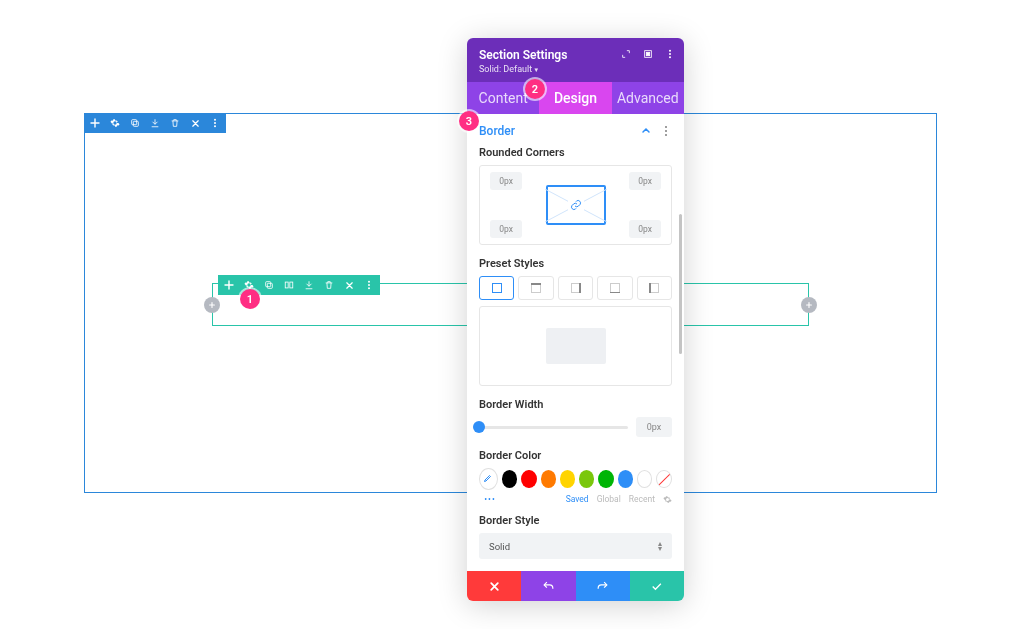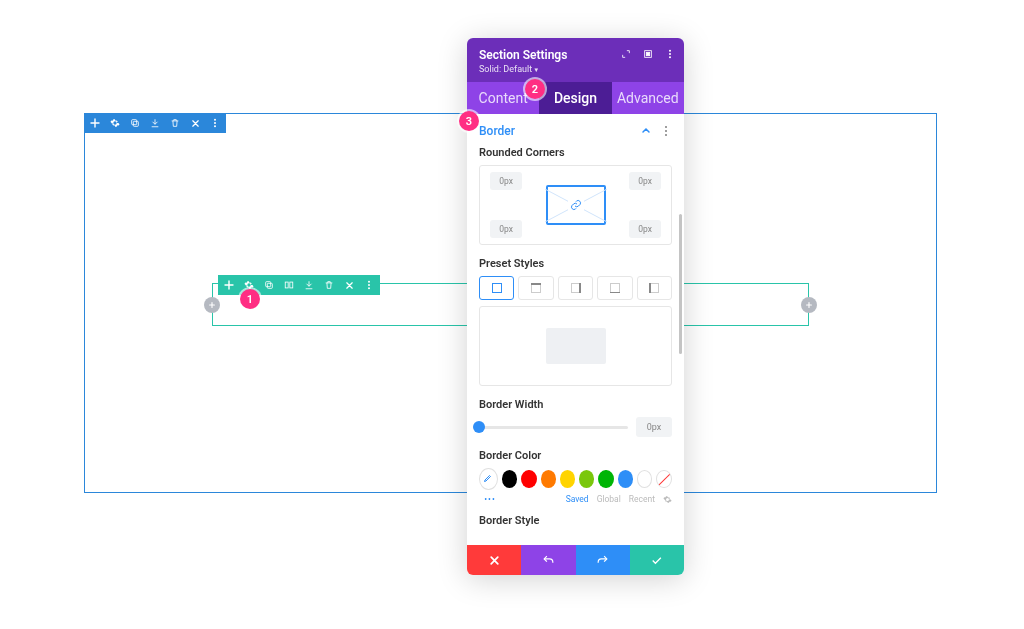--- a/index.html
+++ b/index.html
@@ -162,21 +162,21 @@
     }
     .panel-tab {
       flex: 1;
       text-align: center;
       padding: 8px 0;
       font-size: 14px;
       color: #e9dbfb;
       cursor: pointer;
     }
     .panel-tab.active {
-      background: #4c1d95;
+      background: #d946ef;
       color: #fff;
       font-weight: 500;
     }
 
     .panel-body {
       padding: 10px 12px 12px;
       position: relative;
     }
     .section-title-row {
       display: flex;
@@ -710,20 +710,24 @@
         <span>Recent</span>
         <span class="gear">
             <svg width="9" height="9" viewBox="0 0 24 24" fill="#bbb">
               <path d="M12 8a4 4 0 100 8 4 4 0 000-8zm9 4a7 7 0 01-.1 1.2l2 1.5-2 3.4-2.3-.9a7 7 0 01-2 1.2l-.4 2.5h-4l-.4-2.5a7 7 0 01-2-1.2l-2.3.9-2-3.4 2-1.5A7 7 0 013 12a7 7 0 01.1-1.2l-2-1.5 2-3.4 2.3.9a7 7 0 012-1.2L7.8 3h4l.4 2.5a7 7 0 012 1.2l2.3-.9 2 3.4-2 1.5c.1.4.1.8.1 1.3z"></path>
             </svg>
           </span>
       </div>
     </div>
 
     <div class="sub-label">Border Style</div>
+    <div class="select-box">
+      <span>Solid</span>
+      <span class="select-chevron">▴<br>▾</span>
+    </div>
   </div>
 
   <div class="panel-footer">
     <div class="footer-btn footer-cancel">
         <svg width="11" height="11" viewBox="0 0 10 10">
           <path d="M2 2l6 6M8 2l-6 6" stroke="#fff" stroke-width="1.6" stroke-linecap="round"></path>
         </svg>
       </div>
     <div class="footer-btn footer-undo">
         <svg width="13" height="13" viewBox="0 0 24 24" fill="none" stroke="#fff" stroke-width="2.2">

